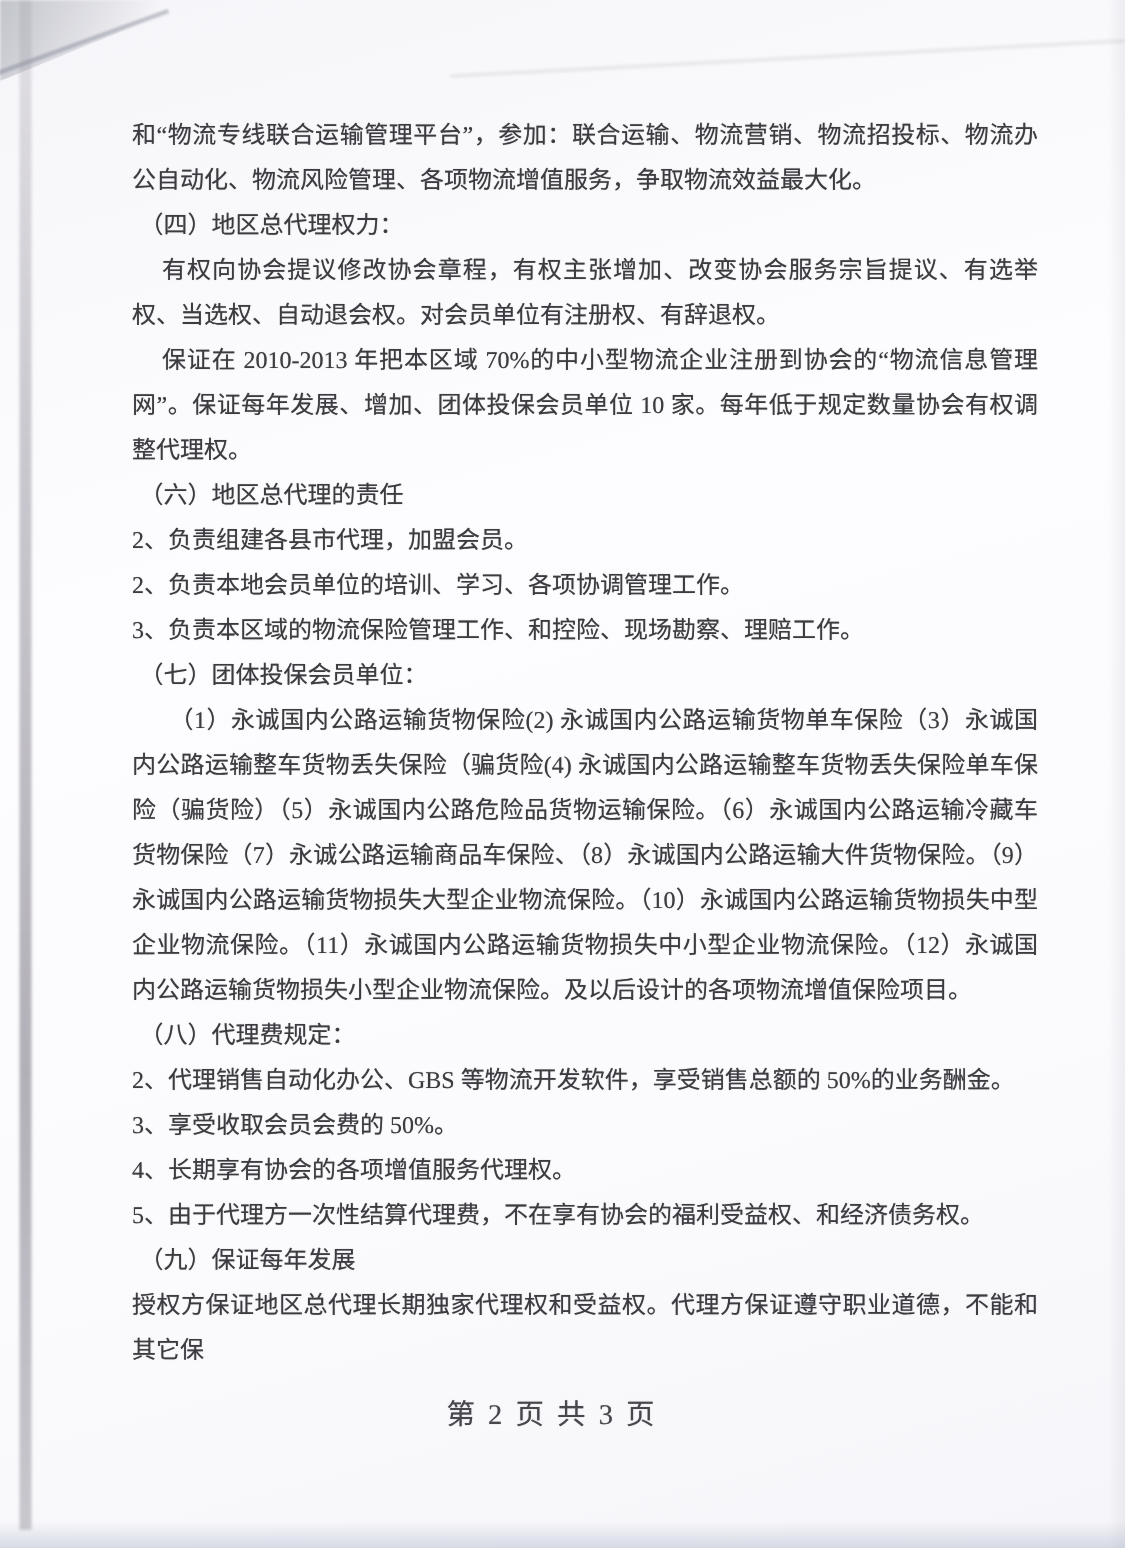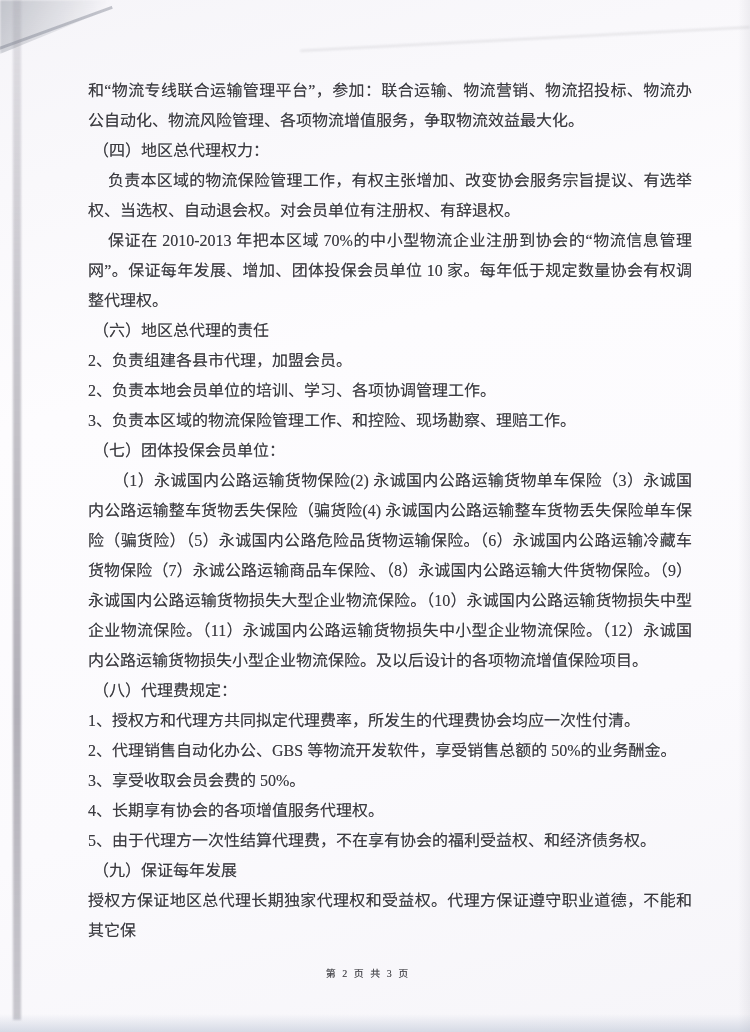--- a/index.html
+++ b/index.html
@@ -73,49 +73,48 @@
     text-shadow: 0 0 .6px rgba(58,58,64,.55);
   }
   .content p { margin: 0; }
   .head { padding-left: 5px; }
   .ind1 { text-indent: 20px; }
   .ind2 { text-indent: 25px; }
   .footer {
     margin-top: 13px;
     text-align: center;
     transform: translateX(-22px);
-    font-size: 10px;
+    font-size: 19px;
     letter-spacing: 2px;
     color: #47474c;
   }
 </style>
 </head>
 <body>
 
 <div class="canvas">
   <div class="paper">
     <div class="artifact corner-shadow"></div>
     <div class="artifact corner-line"></div>
     <div class="artifact crease-top"></div>
     <div class="artifact edge-line"></div>
     <div class="artifact right-shade"></div>
 
     <div class="content">
       <p>和“物流专线联合运输管理平台”，参加：联合运输、物流营销、物流招投标、物流办公自动化、物流风险管理、各项物流增值服务，争取物流效益最大化。</p>
       <p class="head">（四）地区总代理权力：</p>
-      <p class="ind1">负责本区域的物流保险管理工作，有权主张增加、改变协会服务宗旨提议、有选举权、当选权、自动退会权。对会员单位有注册权、有辞退权。</p>
+      <p class="ind1">有权向协会提议修改协会章程，有权主张增加、改变协会服务宗旨提议、有选举权、当选权、自动退会权。对会员单位有注册权、有辞退权。</p>
       <p class="ind1">保证在 2010-2013 年把本区域 70%的中小型物流企业注册到协会的“物流信息管理网”。保证每年发展、增加、团体投保会员单位 10 家。每年低于规定数量协会有权调整代理权。</p>
       <p class="head">（六）地区总代理的责任</p>
       <p>2、负责组建各县市代理，加盟会员。</p>
       <p>2、负责本地会员单位的培训、学习、各项协调管理工作。</p>
       <p>3、负责本区域的物流保险管理工作、和控险、现场勘察、理赔工作。</p>
       <p class="head">（七）团体投保会员单位：</p>
       <p class="ind2">（1）永诚国内公路运输货物保险(2) 永诚国内公路运输货物单车保险（3）永诚国内公路运输整车货物丢失保险（骗货险(4) 永诚国内公路运输整车货物丢失保险单车保险（骗货险）（5）永诚国内公路危险品货物运输保险。（6）永诚国内公路运输冷藏车货物保险（7）永诚公路运输商品车保险、（8）永诚国内公路运输大件货物保险。（9）永诚国内公路运输货物损失大型企业物流保险。（10）永诚国内公路运输货物损失中型企业物流保险。（11）永诚国内公路运输货物损失中小型企业物流保险。（12）永诚国内公路运输货物损失小型企业物流保险。及以后设计的各项物流增值保险项目。</p>
       <p class="head">（八）代理费规定：</p>
-      <p>1、授权方和代理方共同拟定代理费率，所发生的代理费协会均应一次性付清。</p>
       <p>2、代理销售自动化办公、GBS 等物流开发软件，享受销售总额的 50%的业务酬金。</p>
       <p>3、享受收取会员会费的 50%。</p>
       <p>4、长期享有协会的各项增值服务代理权。</p>
       <p>5、由于代理方一次性结算代理费，不在享有协会的福利受益权、和经济债务权。</p>
       <p class="head">（九）保证每年发展</p>
       <p>授权方保证地区总代理长期独家代理权和受益权。代理方保证遵守职业道德，不能和其它保</p>
       <div class="footer">第 2 页 共 3 页</div>
     </div>
 
     <div class="artifact bottom-tint"></div>

